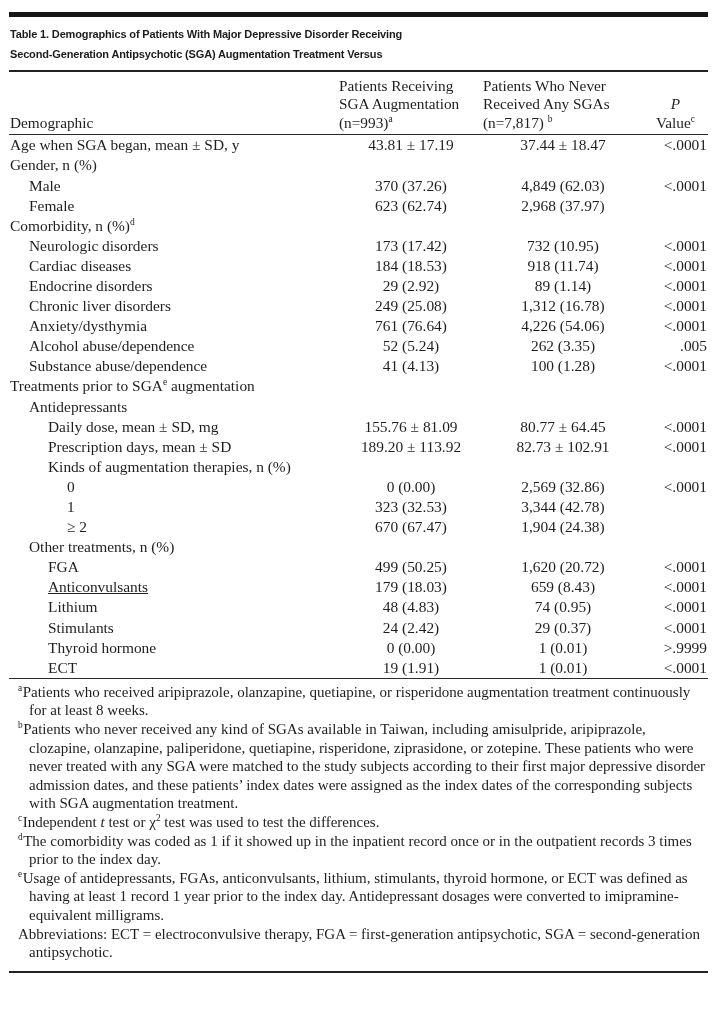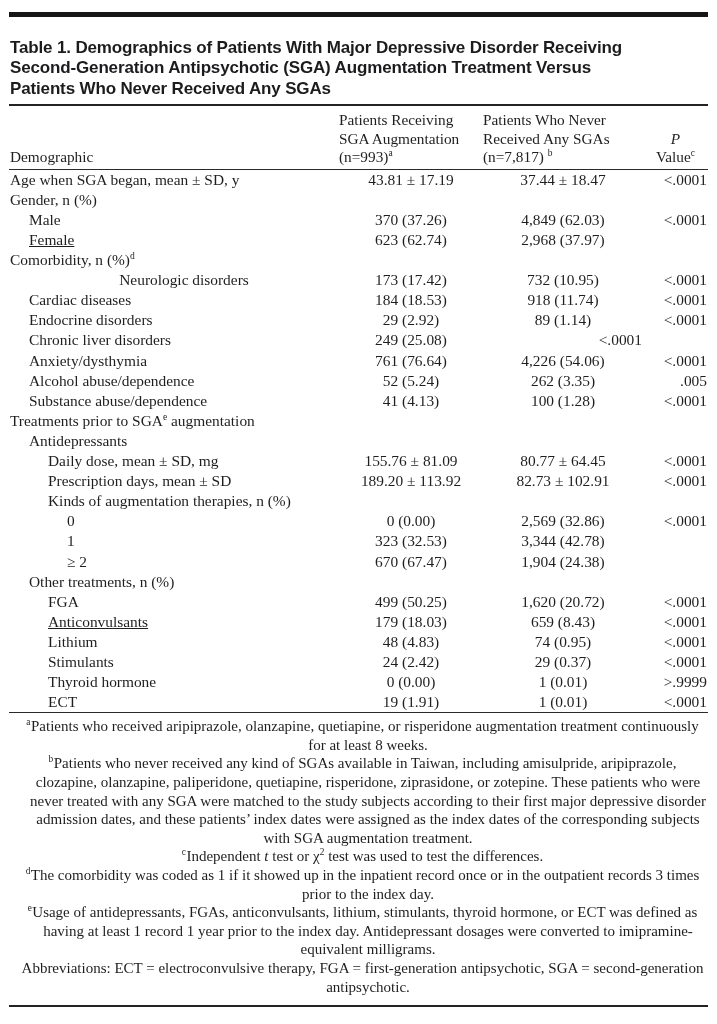--- a/index.html
+++ b/index.html
@@ -12,25 +12,25 @@
   .figure { padding: 12px 9px 0 9px; }
 
   .rule-top { height: 5px; background: #161616; }
   .rule-mid { border: none; border-top: 2px solid #232323; margin: 0; }
   .rule-thin { border: none; border-top: 1.5px solid #2a2a2a; margin: 0; }
   .rule-bottom { border: none; border-top: 2px solid #232323; margin: 0; }
 
   .title {
     font-family: "Liberation Sans", sans-serif;
     font-weight: bold;
-    font-size: 17px;
+    font-size: 11px;
     line-height: 20.4px;
     letter-spacing: -0.15px;
     color: #1c1c1e;
-    padding: 21px 1px 5px 1px;
+    padding: 7px 1px 5px 1px;
   }
 
   
   .grid4 { display: grid; grid-template-columns: 330px 144px 160px 65px; }
 
   .thead {
     padding-top: 5px; padding-bottom: 2px;
     font-size: 15.3px; line-height: 18.5px;
     align-items: end;
   }
@@ -44,34 +44,33 @@
   .tbody { font-size: 15.4px; }
   .trow { min-height: 20.1px; line-height: 20.1px; }
   .cell.lab { text-align: left; white-space: nowrap; }
   .cell.v1, .cell.v2 { text-align: center; white-space: nowrap; }
   .cell.pv { text-align: right; white-space: nowrap; padding-right: 1px; }
 
   .footnotes {
     font-size: 15px; line-height: 18.6px;
     padding: 4px 1px 9px 1px;
   }
-  .footnote { padding-left: 19px; text-indent: -11px; text-align: center; }
+  .footnote { padding-left: 19px; text-indent: -11px; }
   .fn-marker { margin-right: 0.5px; }
 </style>
 </head>
 <body>
 
 <div class="figure">
 
   <div class="rule-top"></div>
 
   <div class="title">
     <div>Table 1. Demographics of Patients With Major Depressive Disorder Receiving</div>
     <div>Second-Generation Antipsychotic (SGA) Augmentation Treatment Versus</div>
-    <div>Patients Who Never Received Any SGAs</div>
   </div>
 
   <hr class="rule-mid">
 
   <div class="grid4 thead">
     <div class="hcell first">
       <div>Demographic</div>
     </div>
     <div class="hcell">
       <div>Patients Receiving</div>
@@ -107,35 +106,35 @@
   </div>
 
   <div class="grid4 trow">
     <div class="cell lab" style="padding-left: 20px;"><span class="lab-main">Male</span></div>
     <div class="cell v1">370 (37.26)</div>
     <div class="cell v2">4,849 (62.03)</div>
     <div class="cell pv">&lt;.0001</div>
   </div>
 
   <div class="grid4 trow">
-    <div class="cell lab" style="padding-left: 20px; text-decoration: underline;"><span class="lab-main">Female</span></div>
+    <div class="cell lab" style="padding-left: 20px;"><span class="lab-main">Female</span></div>
     <div class="cell v1">623 (62.74)</div>
     <div class="cell v2">2,968 (37.97)</div>
     <div class="cell pv"></div>
   </div>
 
   <div class="grid4 trow">
     <div class="cell lab" style="padding-left: 1px;"><span class="lab-main">Comorbidity, n (%)</span><sup class="lab-sup">d</sup></div>
     <div class="cell v1"></div>
     <div class="cell v2"></div>
     <div class="cell pv"></div>
   </div>
 
   <div class="grid4 trow">
-    <div class="cell lab" style="padding-left: 20px; text-align: center;"><span class="lab-main">Neurologic disorders</span></div>
+    <div class="cell lab" style="padding-left: 20px;"><span class="lab-main">Neurologic disorders</span></div>
     <div class="cell v1">173 (17.42)</div>
     <div class="cell v2">732 (10.95)</div>
     <div class="cell pv">&lt;.0001</div>
   </div>
 
   <div class="grid4 trow">
     <div class="cell lab" style="padding-left: 20px;"><span class="lab-main">Cardiac diseases</span></div>
     <div class="cell v1">184 (18.53)</div>
     <div class="cell v2">918 (11.74)</div>
     <div class="cell pv">&lt;.0001</div>
@@ -144,20 +143,21 @@
   <div class="grid4 trow">
     <div class="cell lab" style="padding-left: 20px;"><span class="lab-main">Endocrine disorders</span></div>
     <div class="cell v1">29 (2.92)</div>
     <div class="cell v2">89 (1.14)</div>
     <div class="cell pv">&lt;.0001</div>
   </div>
 
   <div class="grid4 trow">
     <div class="cell lab" style="padding-left: 20px;"><span class="lab-main">Chronic liver disorders</span></div>
     <div class="cell v1">249 (25.08)</div>
+    <div class="cell v2">1,312 (16.78)</div>
     <div class="cell pv">&lt;.0001</div>
   </div>
 
   <div class="grid4 trow">
     <div class="cell lab" style="padding-left: 20px;"><span class="lab-main">Anxiety/dysthymia</span></div>
     <div class="cell v1">761 (76.64)</div>
     <div class="cell v2">4,226 (54.06)</div>
     <div class="cell pv">&lt;.0001</div>
   </div>
 

